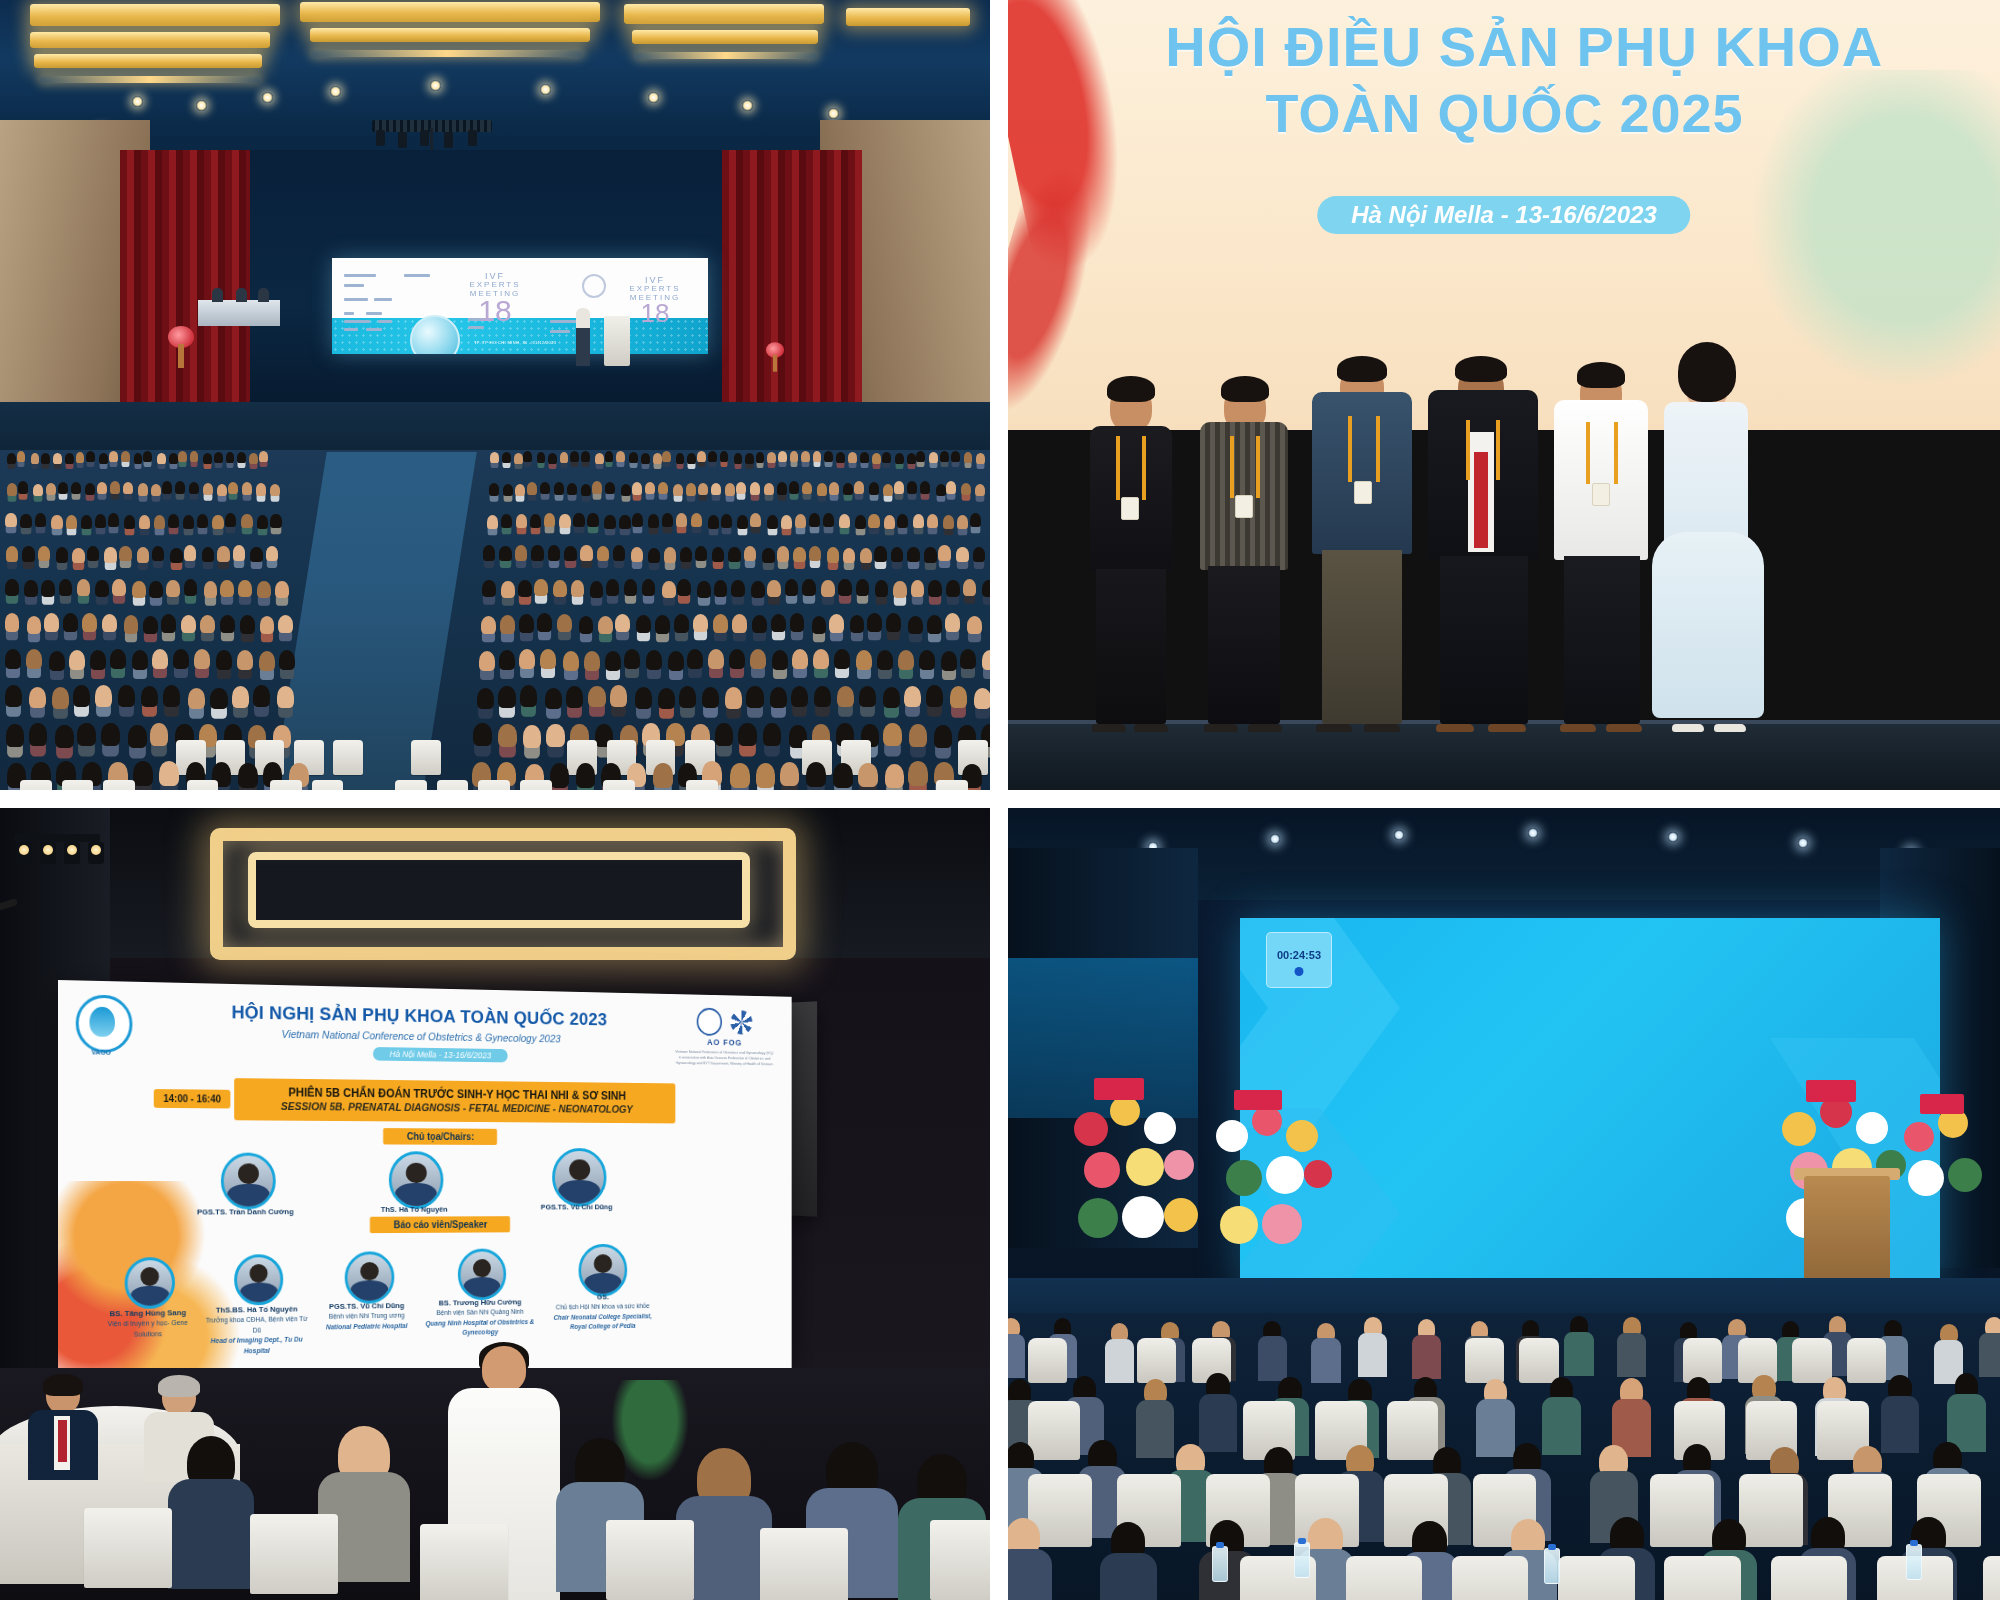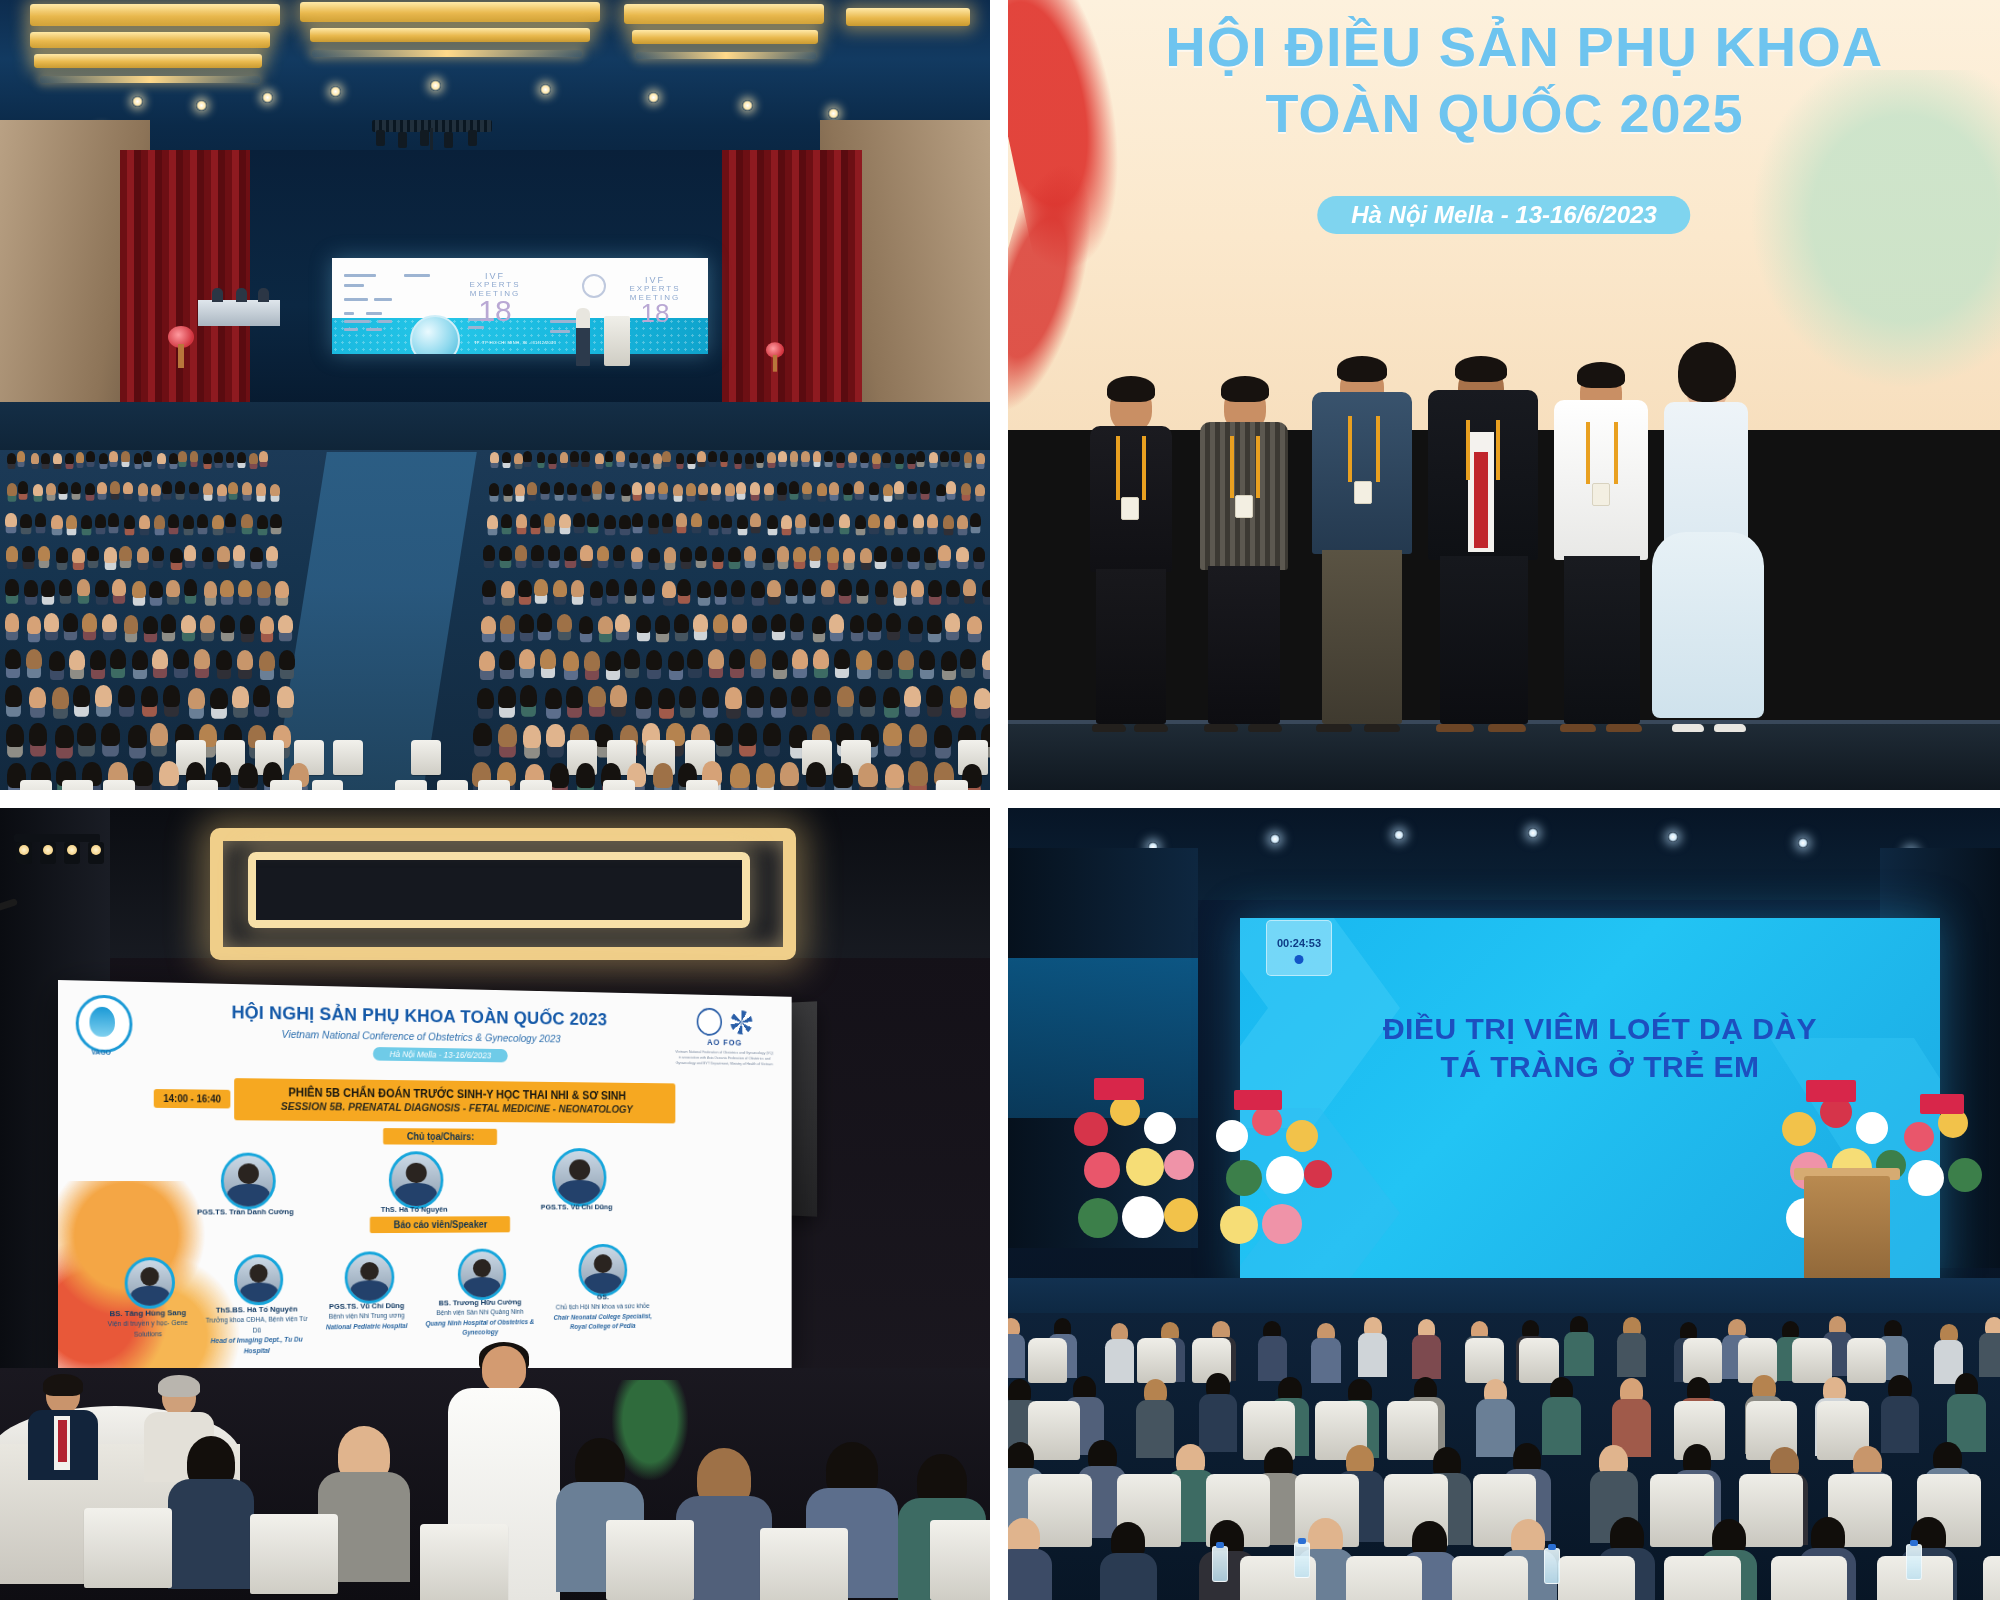--- a/index.html
+++ b/index.html
@@ -374,21 +374,21 @@
     clip-path:polygon(0 0,60% 0,100% 50%,60% 100%,0 100%,40% 50%);}
   #br-slide-title{
     position:absolute;left:60px;top:92px;width:600px;text-align:center;
     color:#1d4fbf;font-size:30px;font-weight:600;line-height:1.28;letter-spacing:.5px;
   }
   #br-slide-author{
     position:absolute;left:60px;top:226px;width:600px;text-align:center;
     color:#1a49b5;font-size:14px;line-height:1.55;
   }
   #br-timerbox{
-    position:absolute;left:26px;top:2px;width:64px;height:54px;border-radius:5px;
+    position:absolute;left:26px;top:14px;width:64px;height:54px;border-radius:5px;
     background:rgba(255,255,255,.34);border:1px solid rgba(255,255,255,.5);
   }
   #br-timer{position:absolute;left:0;top:16px;width:100%;text-align:center;font-size:11px;color:#0e3c86;font-weight:700;}
   #br-timer-dot{position:absolute;left:50%;transform:translateX(-50%);top:34px;width:9px;height:9px;border-radius:50%;background:#1355c7;}
   .flowerstand{position:absolute;}
   .fs-bloom{position:absolute;border-radius:50%;}
   .fs-ribbon{position:absolute;background:#d8264a;border-radius:2px;}
   #br-podium{
     right:110px;top:368px;width:86px;height:120px;
     background:linear-gradient(180deg,#b98a50,#8b6336);border-radius:3px;
@@ -1228,24 +1228,20 @@
     <div class="layer" id="br-wallR"></div>
 
     <div class="layer" id="br-bigscreen">
       <div id="br-chev1"></div>
       <div id="br-chev2"></div>
       <div id="br-chevR"></div>
       <div id="br-timerbox">
         <div id="br-timer">00:24:53</div>
         <div id="br-timer-dot"></div>
       </div>
-      <div id="br-slide-title">
-        <span>ĐIỀU TRỊ VIÊM LOÉT DẠ DÀY</span><br>
-        <span>TÁ TRÀNG Ở TRẺ EM</span>
-      </div>
     </div>
 
     <div class="flowerstand" style="left:56px;top:270px;width:150px;height:210px;">
       <div class="fs-bloom" style="left:10px;top:34px;width:34px;height:34px;background:#d6344a;"></div>
       <div class="fs-bloom" style="left:46px;top:18px;width:30px;height:30px;background:#f2c24a;"></div>
       <div class="fs-bloom" style="left:80px;top:34px;width:32px;height:32px;background:#ffffff;"></div>
       <div class="fs-bloom" style="left:20px;top:74px;width:36px;height:36px;background:#e9566b;"></div>
       <div class="fs-bloom" style="left:62px;top:70px;width:38px;height:38px;background:#f6dd76;"></div>
       <div class="fs-bloom" style="left:100px;top:72px;width:30px;height:30px;background:#ef93a8;"></div>
       <div class="fs-bloom" style="left:14px;top:120px;width:40px;height:40px;background:#3c7f4a;"></div>

